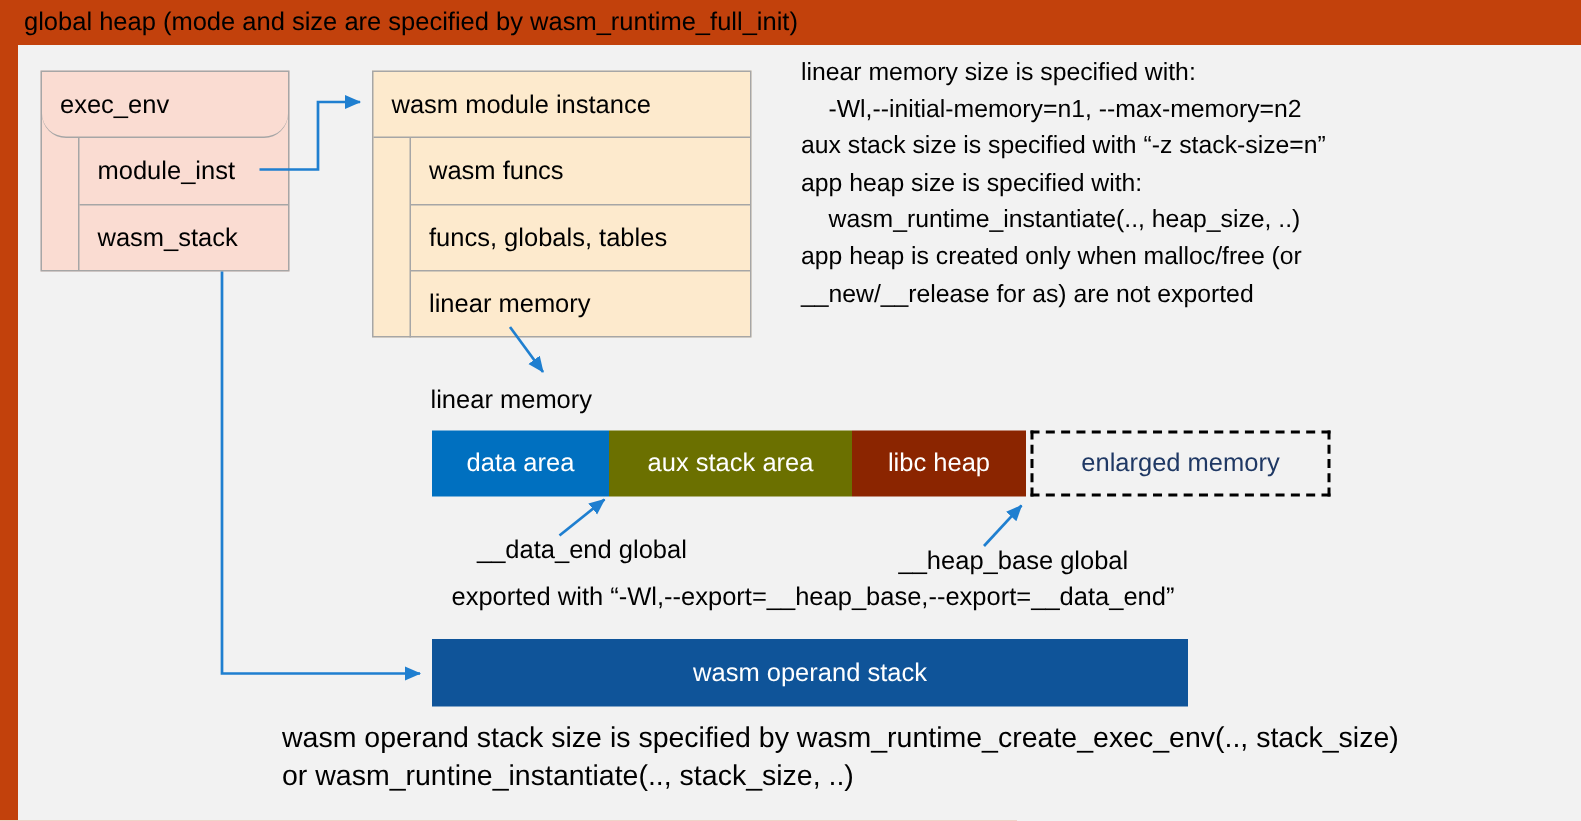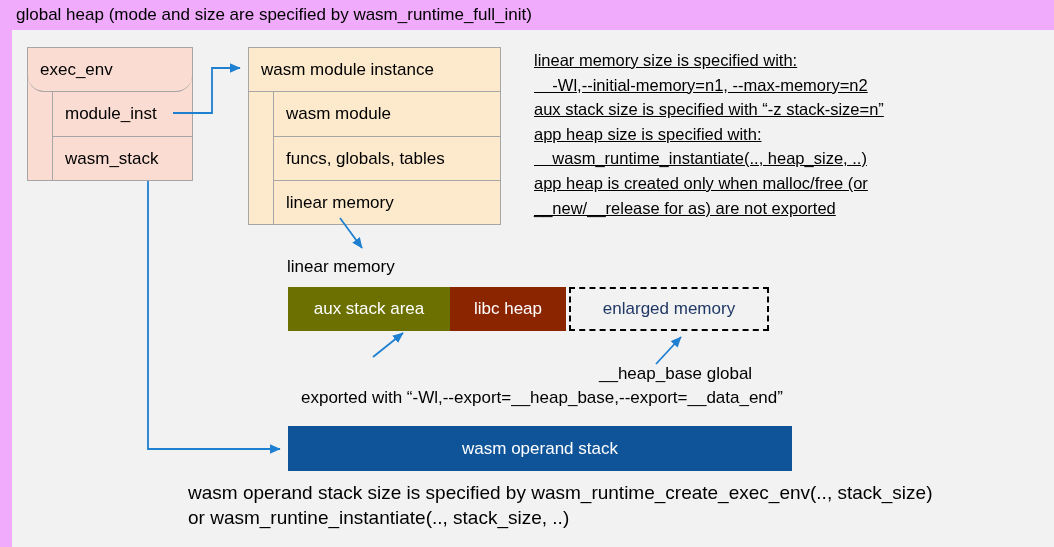--- a/index.html
+++ b/index.html
@@ -9,21 +9,21 @@
   }
   body {
     font-family: "Liberation Sans", sans-serif;
     color: #000000;
   }
   #root {
     position: relative;
     width: 1054px;
     height: 547px;
     overflow: hidden;
-    background: #f0abfc;
+    background: #c2410c;
   }
   .panel {
     position: absolute;
     left: 12px;
     top: 30px;
     width: 1042px;
     height: 517px;
     background: #f2f2f2;
   }
   .title {
@@ -80,21 +80,21 @@
   #module-inst-box .row:last-child { height: 45px; }
 
   
   .note {
     position: absolute;
     font-size: 16.5px;
     line-height: 24.6px;
     white-space: pre;
     color: #000;
   }
-  #note-linear { left: 534px; top: 48px; text-decoration: underline; }
+  #note-linear { left: 534px; top: 36px; }
 
   
   #linear-memory-label {
     position: absolute;
     left: 287px; top: 257px;
     font-size: 17px;
     white-space: nowrap;
   }
   #memory-bar {
     position: absolute;
@@ -180,42 +180,44 @@
         <div class="row">wasm_stack</div>
       </div>
     </div>
   </div>
 
   <div class="struct" id="module-inst-box">
     <div class="hdr">wasm module instance</div>
     <div class="body">
       <div class="gutter"></div>
       <div class="rows">
-        <div class="row">wasm module</div>
+        <div class="row">wasm funcs</div>
         <div class="row">funcs, globals, tables</div>
         <div class="row">linear memory</div>
       </div>
     </div>
   </div>
 
   <div class="note" id="note-linear">linear memory size is specified with:
     -Wl,--initial-memory=n1, --max-memory=n2
 aux stack size is specified with “-z stack-size=n”
 app heap size is specified with:
     wasm_runtime_instantiate(.., heap_size, ..)
 app heap is created only when malloc/free (or
 __new/__release for as) are not exported</div>
 
   <div id="linear-memory-label">linear memory</div>
   <div id="memory-bar">
+      <div class="seg" style="width: 118px; background: rgb(0, 112, 192); color: rgb(255, 255, 255);">data area</div>
       <div class="seg" style="width: 162px; background: rgb(107, 112, 0); color: rgb(255, 255, 255);">aux stack area</div>
       <div class="seg" style="width: 116px; background: rgb(139, 37, 0); color: rgb(255, 255, 255);">libc heap</div>
       <div class="seg dashed" style="width: 200px; background: rgb(242, 242, 242); color: rgb(31, 56, 100);">enlarged memory</div>
     </div>
 
+  <div id="ann-data-end">__data_end global</div>
   <div id="ann-exported">exported with “-Wl,--export=__heap_base,--export=__data_end”</div>
   <div id="ann-heap-base">__heap_base global</div>
 
   <div id="operand-stack-box">wasm operand stack</div>
   <div id="note-operand">wasm operand stack size is specified by wasm_runtime_create_exec_env(.., stack_size)
 or wasm_runtine_instantiate(.., stack_size, ..)</div>
 
   <svg id="connectors" viewBox="0 0 1054 547">
     <defs>
       <marker id="arrowhead" markerWidth="7" markerHeight="7" refX="5.6" refY="2.6" orient="auto">

